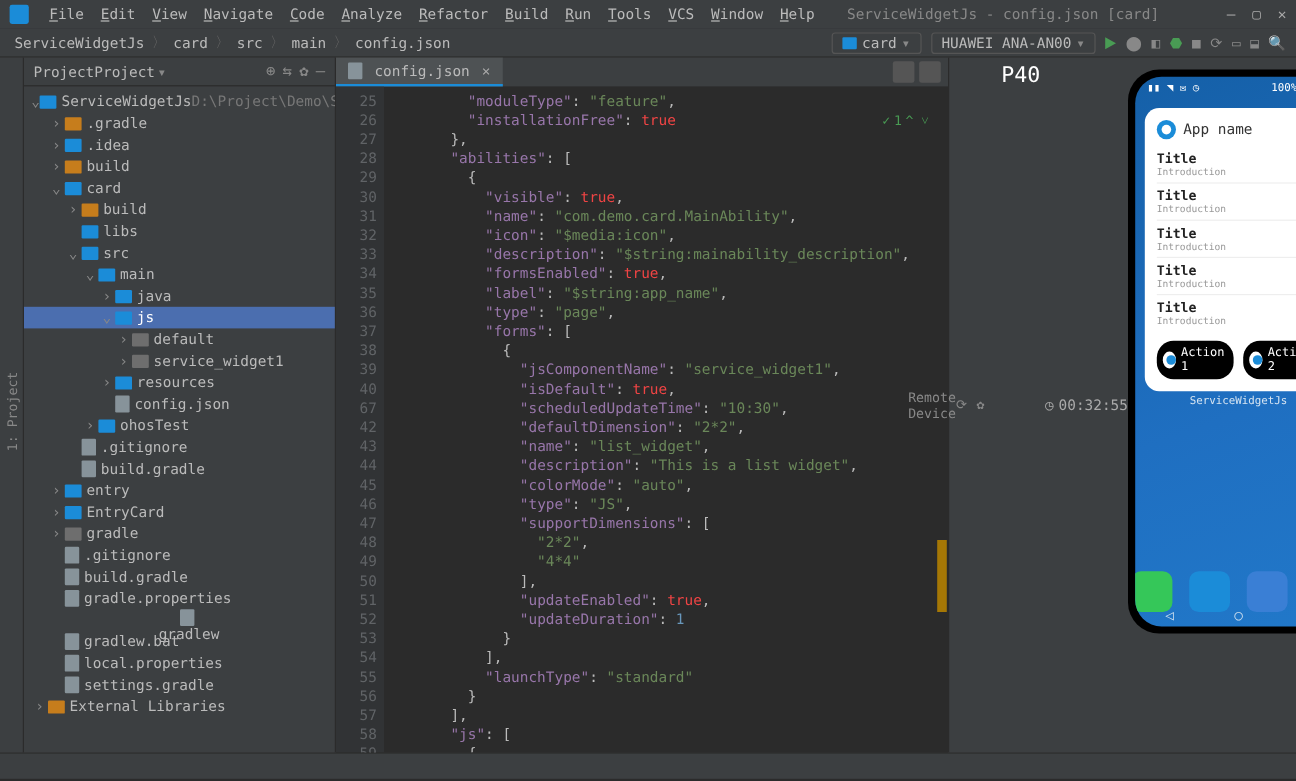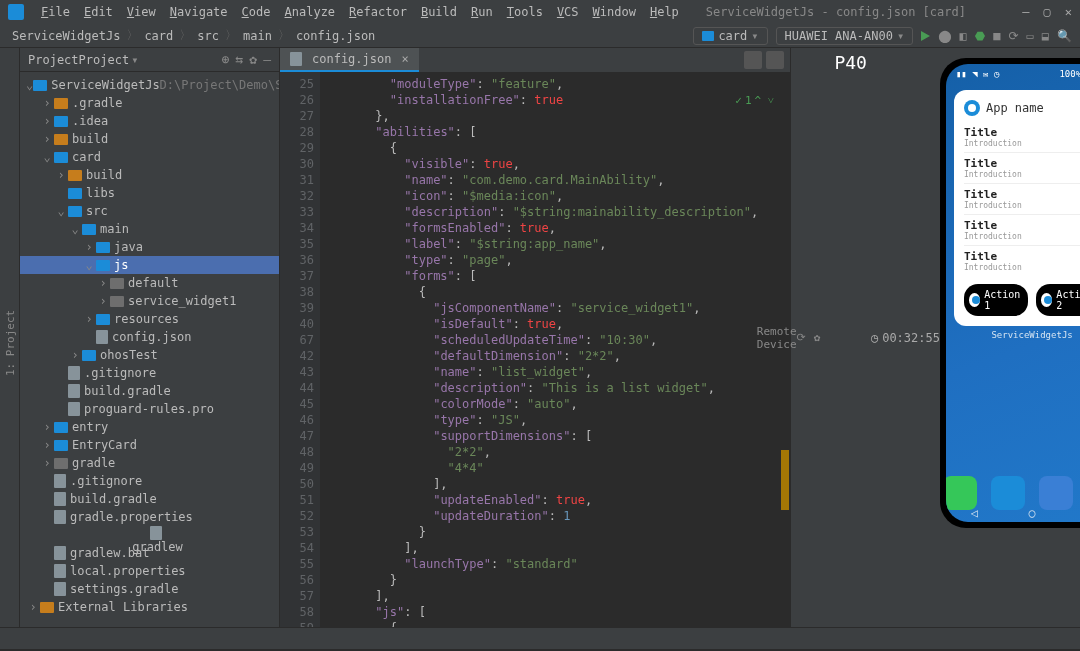--- a/index.html
+++ b/index.html
@@ -228,25 +228,20 @@
         <div class="tree-row" style="padding-left: 34px;">
           <span class="tree-indent"></span>
           <span class="file-icon"></span>
           <span>.gitignore</span>
         </div>
         <div class="tree-row" style="padding-left: 34px;">
           <span class="tree-indent"></span>
           <span class="file-icon"></span>
           <span>build.gradle</span>
         </div>
-        <div class="tree-row" style="padding-left: 34px;">
-          <span class="tree-indent"></span>
-          <span class="file-icon"></span>
-          <span>proguard-rules.pro</span>
-        </div>
         <div class="tree-row" style="padding-left: 20px;">
           <span class="tree-indent">›</span>
           <span class="folder-icon f-blue"></span>
           <span>entry</span>
         </div>
         <div class="tree-row" style="padding-left: 20px;">
           <span class="tree-indent">›</span>
           <span class="folder-icon f-blue"></span>
           <span>EntryCard</span>
         </div>

